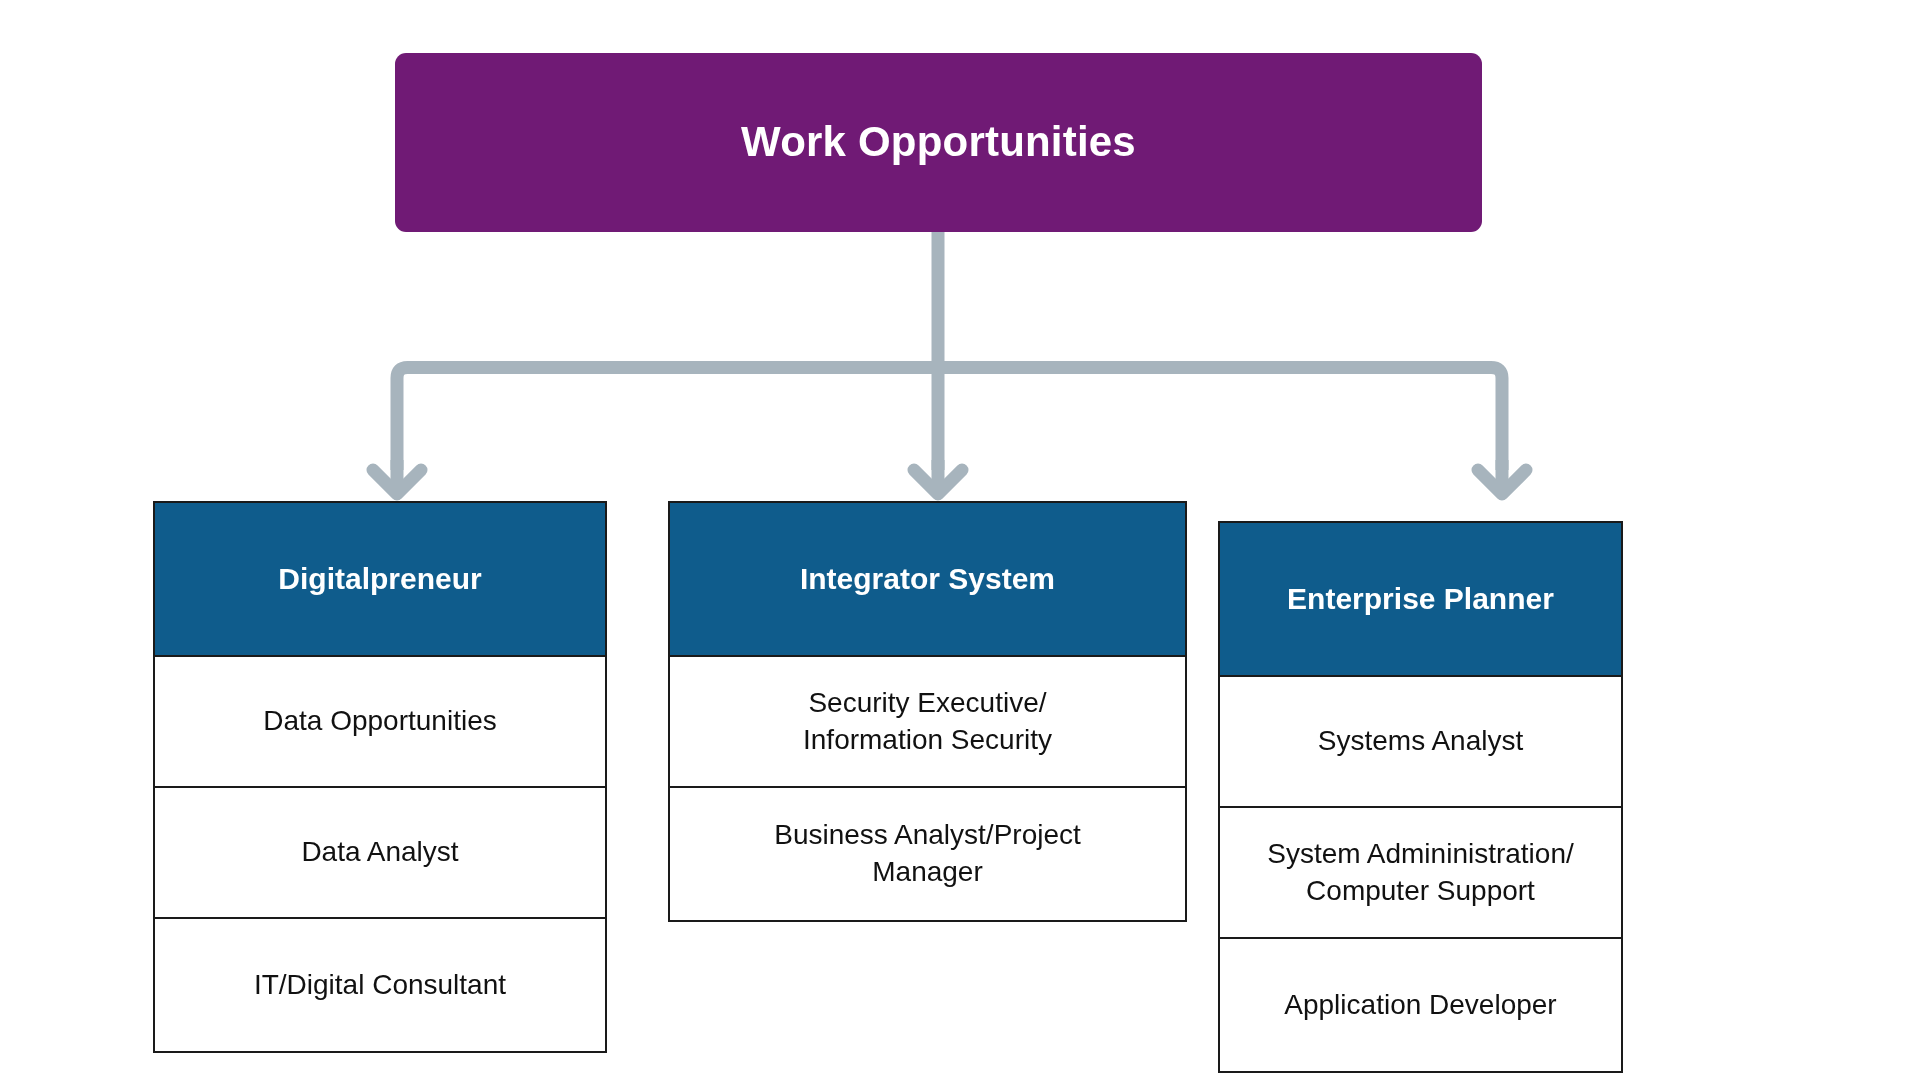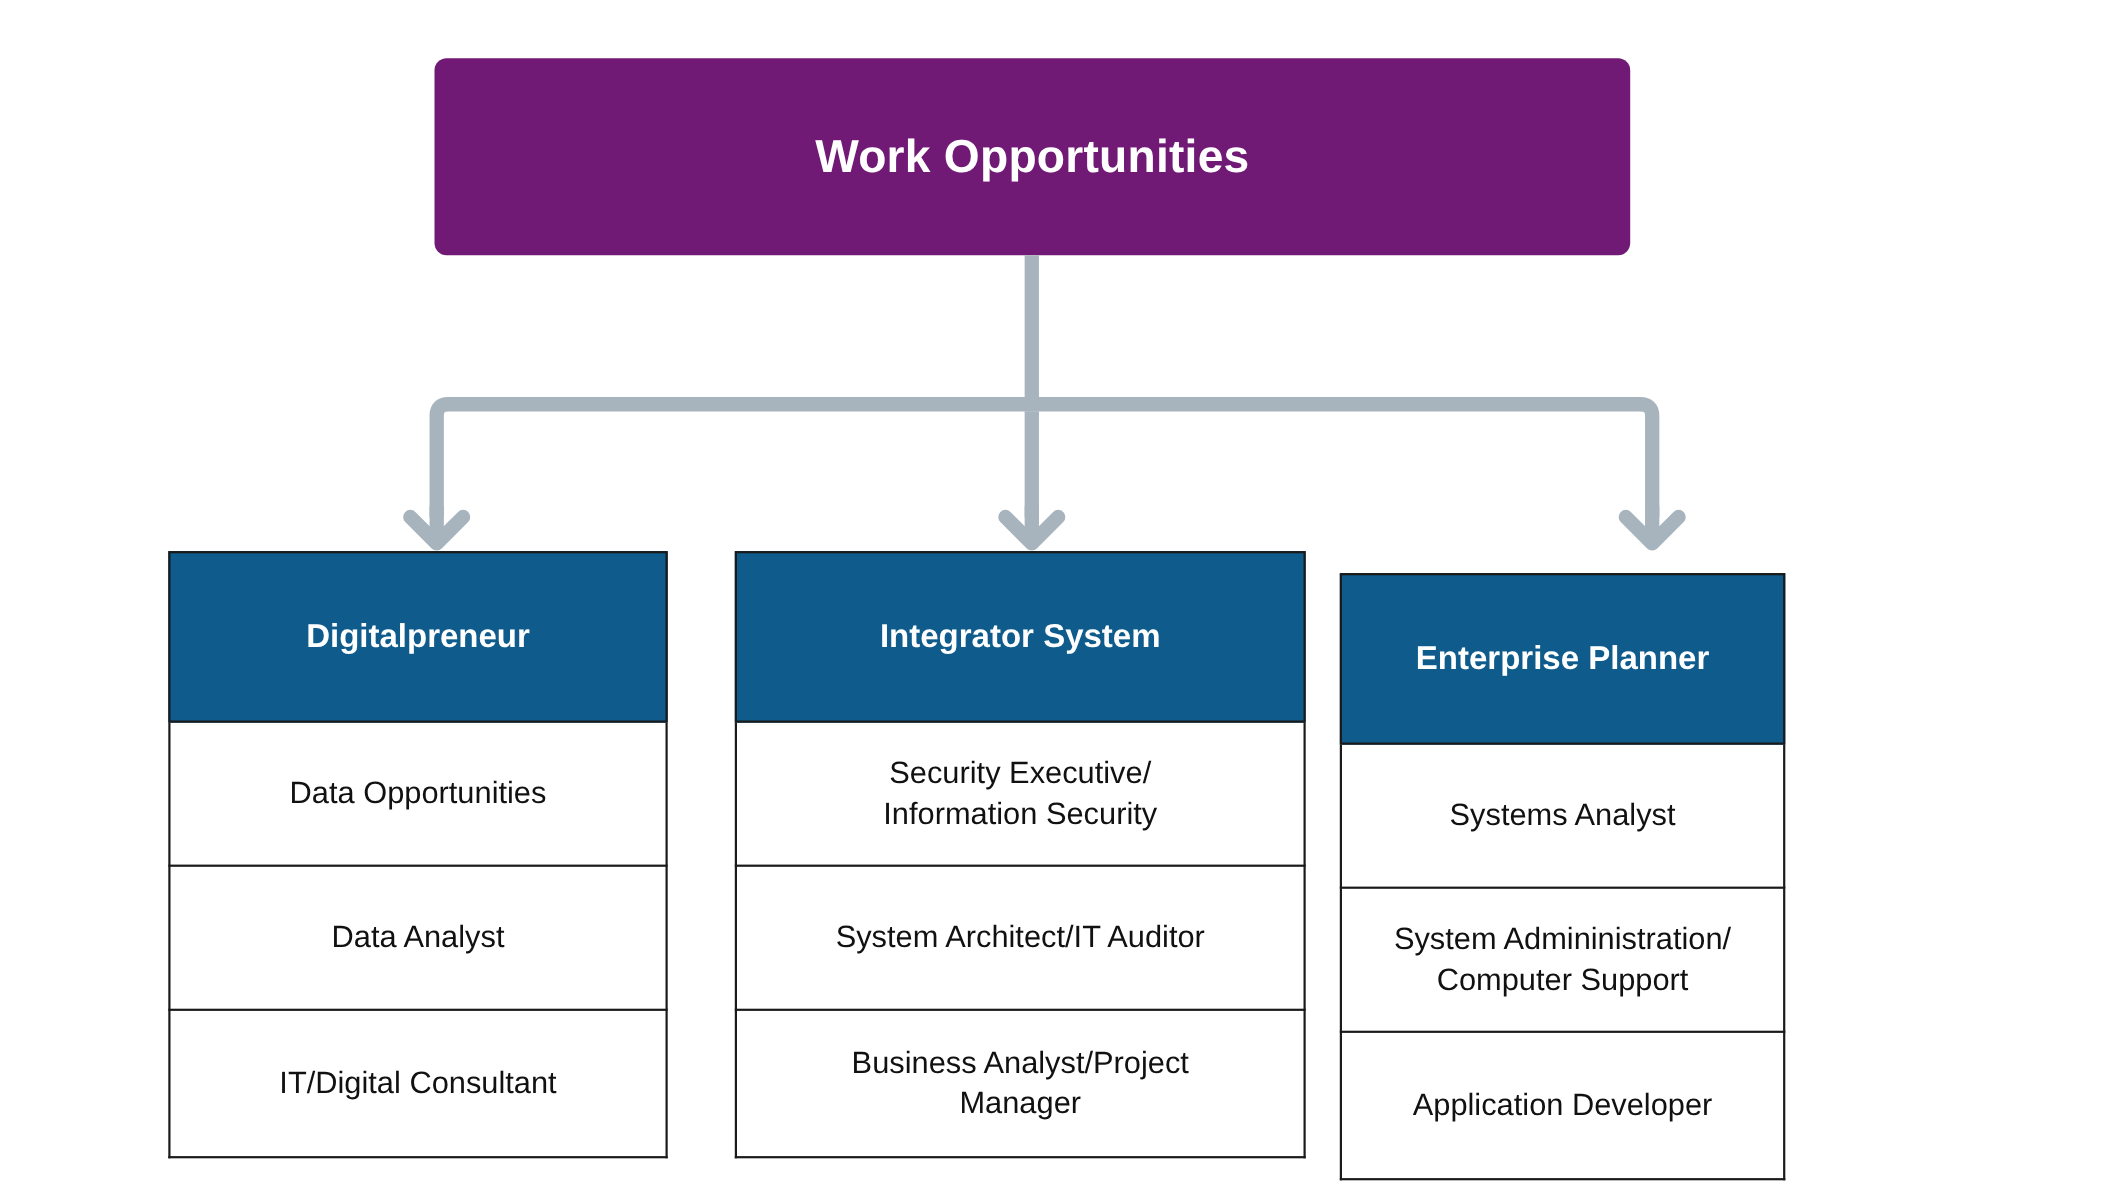--- a/index.html
+++ b/index.html
@@ -160,23 +160,20 @@
 
   <div class="branch-table col-2">
     <div class="branch-header">
       <span class="branch-header-label">Integrator System</span>
     </div>
     <div class="branch-row">
       <span class="branch-row-label">Security Executive/
 Information Security</span>
     </div>
     <div class="branch-row">
-      <span class="branch-row-label">System Architect/IT Auditor</span>
-    </div>
-    <div class="branch-row">
       <span class="branch-row-label">Business Analyst/Project
 Manager</span>
     </div>
   </div>
 
   <div class="branch-table col-3">
     <div class="branch-header">
       <span class="branch-header-label">Enterprise Planner</span>
     </div>
     <div class="branch-row">

